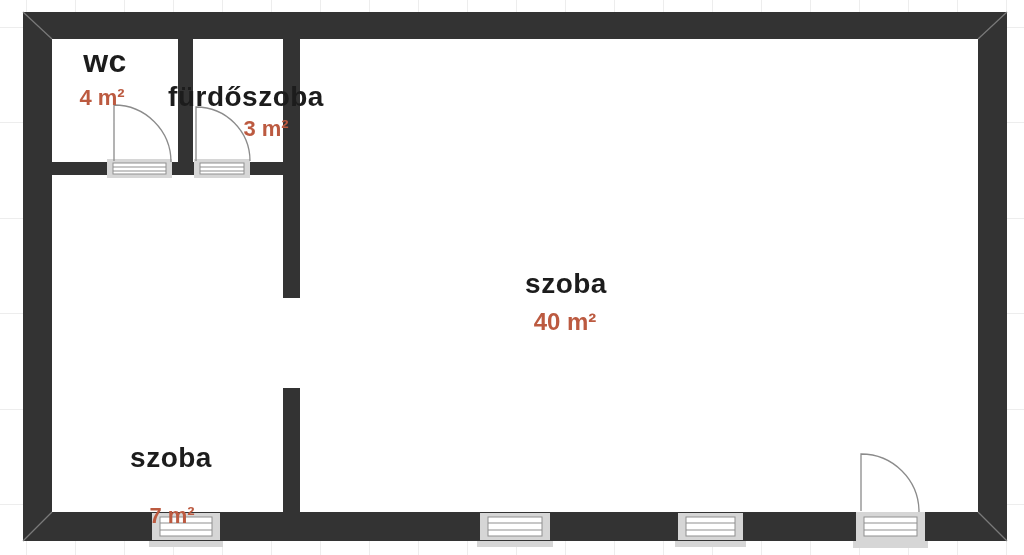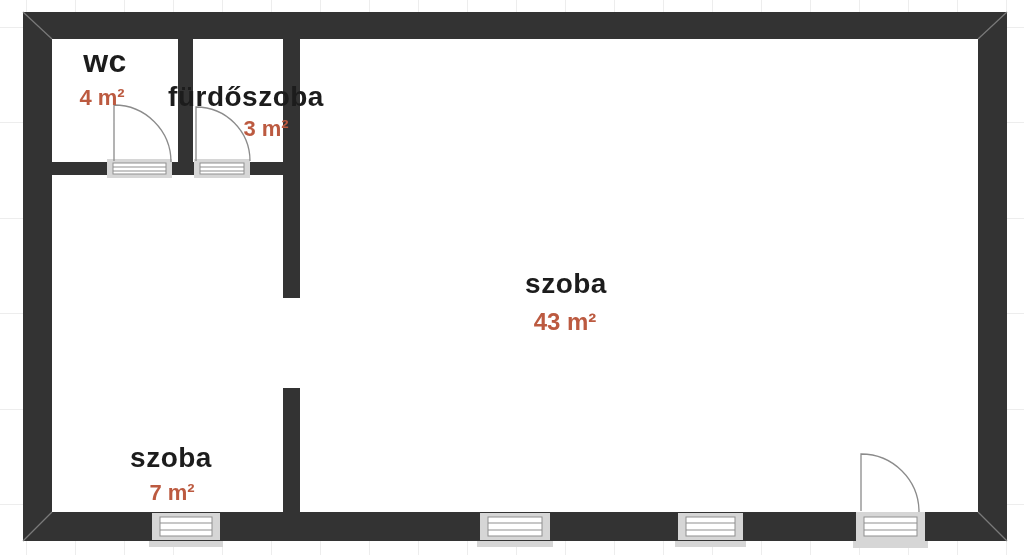--- a/index.html
+++ b/index.html
@@ -33,21 +33,21 @@
   .room-name.big{font-size:32px;}
   .room-area{color:var(--accent); font-weight:600; font-size:22px;}
   .room-area.big{font-size:24px;}
   .pos-wc-name{left:105px; top:61px;}
   .pos-wc-area{left:102px; top:98px;}
   .pos-fb-name{left:246px; top:81px;margin-top:16px;}
   .pos-fb-area{left:238px; top:129px;margin-left:28px;}
   .pos-szoba-name{left:566px; top:284px;text-align:center;}
   .pos-szoba-area{left:565px; top:322px;}
   .pos-konyha-name{left:171px; top:458px;}
-  .pos-konyha-area{left:172px; top:493px;}
+  .pos-konyha-area{left:172px; top:516px;}
 </style>
 </head>
 <body>
 
 <div class="stage">
   <svg width="1024" height="555" viewBox="0 0 1024 555">
 
     <g>
       <path class="grid-line" d="M26.5 0V555M75.5 0V555M124.5 0V555M173.5 0V555M222.5 0V555M271.5 0V555M320.5 0V555M369.5 0V555M418.5 0V555M467.5 0V555M516.5 0V555M565.5 0V555M614.5 0V555M663.5 0V555M712.5 0V555M761.5 0V555M810.5 0V555M859.5 0V555M908.5 0V555M957.5 0V555M1006.5 0V555"></path>
       <path class="grid-line" d="M0 27.5H1024M0 122.5H1024M0 218.5H1024M0 313.5H1024M0 409.5H1024M0 504.5H1024"></path>
@@ -121,18 +121,18 @@
   </svg>
 
   <div>
     <div class="label room-name big pos-wc-name">wc</div>
     <div class="label room-area pos-wc-area">4 m²</div>
 
     <div class="label room-name pos-fb-name">fürdőszoba</div>
     <div class="label room-area pos-fb-area">3 m²</div>
 
     <div class="label room-name pos-szoba-name">szoba</div>
-    <div class="label room-area big pos-szoba-area">43 m²</div>
+    <div class="label room-area big pos-szoba-area">40 m²</div>
 
     <div class="label room-name pos-konyha-name">szoba</div>
     <div class="label room-area pos-konyha-area">7 m²</div>
   </div>
 </div>
 
 </body></html>

